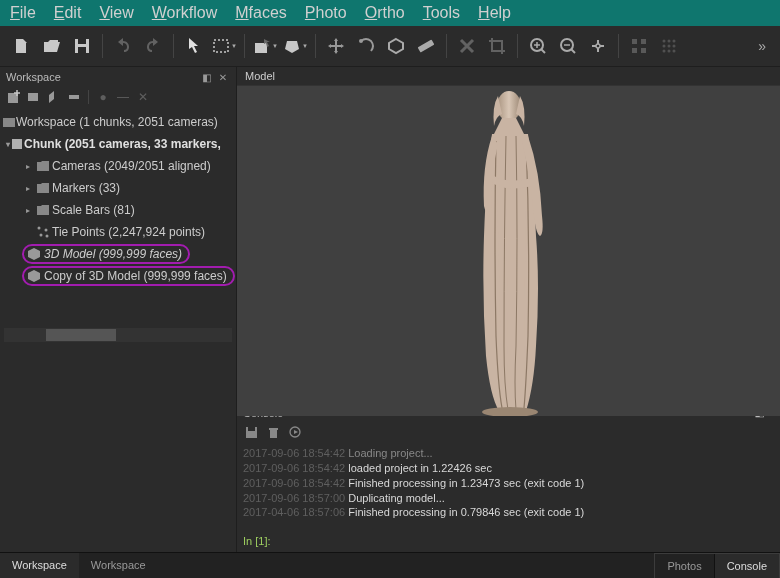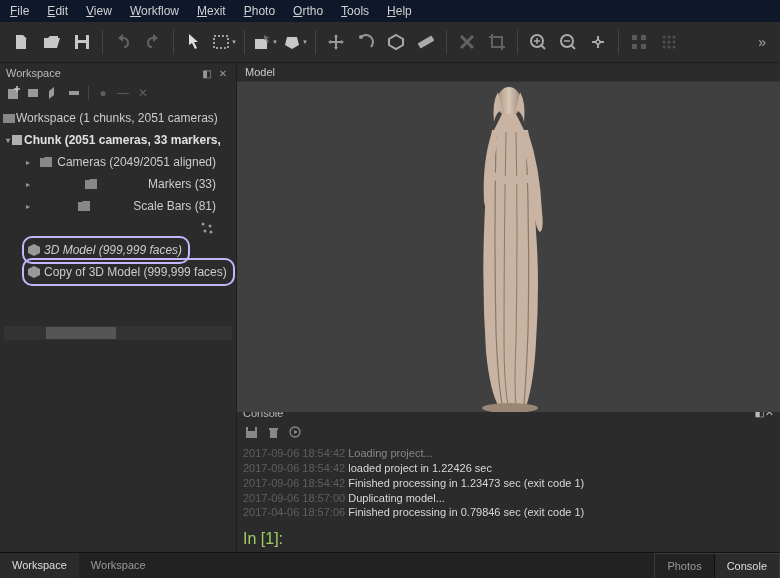--- a/index.html
+++ b/index.html
@@ -1,18 +1,18 @@
 <!DOCTYPE html>
 <html><head>
 <meta charset="utf-8">
 <style>
   * { margin: 0; padding: 0; box-sizing: border-box; font-family: "Segoe UI", Arial, sans-serif; }
   body { background: #2b2b2b; color: #d0d0d0; font-size: 12px; width: 780px; height: 578px; overflow: hidden; display: flex; flex-direction: column; }
   
-  .menubar { display: flex; gap: 18px; padding: 4px 10px; background: #0f172a; font-size: 12px; }
+  .menubar { display: flex; gap: 18px; padding: 4px 10px; background: #0f766e; font-size: 16px; }
   .menubar span { cursor: default; }
   .menubar span u { text-decoration: underline; }
   
   .toolbar { display: flex; align-items: center; gap: 2px; padding: 6px 8px; background: #2b2b2b; border-bottom: 1px solid #1e1e1e; }
   .toolbar .tb-btn { width: 28px; height: 28px; display: flex; align-items: center; justify-content: center; color: #b0b0b0; }
   .toolbar .sep { width: 1px; height: 24px; background: #444; margin: 0 4px; }
   .toolbar svg { display:block; }
   .toolbar .dd::after { content: '▾'; font-size: 7px; margin-left: 2px; color: #aaa; }
   .toolbar .overflow { margin-left: auto; font-size: 14px; padding: 0 6px; color: #aaa; }
   
@@ -21,26 +21,26 @@
   .workspace-panel { width: 237px; display: flex; flex-direction: column; background: #2b2b2b; border-right: 1px solid #1e1e1e; }
   .panel-title { display: flex; align-items: center; padding: 3px 6px; font-size: 11px; color: #bbb; }
   .panel-title .spacer { flex: 1; }
   .panel-title .ctrl-btn { width: 14px; height: 14px; display:flex; align-items:center; justify-content:center; margin-left:2px; color:#999; font-size:10px; }
   
   .ws-toolbar { display: flex; gap: 4px; padding: 2px 6px 6px; align-items:center; }
   .ws-toolbar .ico { width: 16px; height: 16px; display:flex; align-items:center; justify-content:center; color:#aaa; }
   .ws-toolbar .vsep { width:1px; height:14px; background:#444; margin:0 2px; }
   
   .tree { flex: 1; overflow: auto; font-size: 12px; color: #ccc; padding-bottom: 4px; }
-  .tree-row { display: flex; align-items: center; height: 22px; white-space: nowrap; padding-right:20px;justify-content:space-between; }
+  .tree-row { display: flex; align-items: center; height: 22px; white-space: nowrap; padding-right:20px; }
   .tree-row .arrow { width: 12px; text-align:center; font-size:8px; color:#999; }
   .tree-row .ico { width:18px; display:flex; align-items:center; justify-content:center; }
   .tree-row.bold { font-weight:bold; color:#e0e0e0; }
   .tree-row.italic { font-style: italic; }
-  .highlight-pill { border: 2px solid #c4b5fd; border-radius: 10px; padding: 0 6px 0 0; height: 28px; display:inline-flex; align-items:center; }
+  .highlight-pill { border: 2px solid #a21caf; border-radius: 10px; padding: 0 6px 0 0; height: 20px; display:inline-flex; align-items:center; }
   .indent-0 { padding-left: 2px; }
   .indent-1 { padding-left: 6px; }
   .indent-2 { padding-left: 22px; }
   
   .ws-scroll { height: 14px; background: #333; margin: 2px 4px 0; position:relative; }
   .ws-scroll .thumb { position:absolute; left:42px; top:1px; width:70px; height:12px; background:#555; }
   .ws-blank { flex:1; background:#2b2b2b; }
   
   .right-col { flex:1; display:flex; flex-direction:column; min-width:0; }
   
@@ -52,37 +52,37 @@
   
   .console-pane { height: 150px; display:flex; flex-direction:column; background:#2b2b2b; border-top:1px solid #1e1e1e; font-size:11px; }
   .console-title { display:flex; align-items:center; padding:3px 6px; color:#bbb; }
   .console-title .spacer { flex:1; }
   .console-toolbar { display:flex; gap:6px; padding:2px 6px 4px; color:#888; }
   .console-toolbar .cico { width:16px; height:16px; display:flex; align-items:center; justify-content:center; }
   .console-log { flex:1; font-family: "Consolas", "Menlo", monospace; font-size:11px; padding: 2px 6px; overflow:hidden; line-height:1.35; }
   .console-log .line { white-space:nowrap; }
   .console-log .ts { color: #5f5f5f; }
   .console-log .txt { color: #d8d8d8; }
-  .console-in { font-family:"Consolas","Menlo",monospace; font-size:16px; padding:4px 6px; color:#9ecf60; }
+  .console-in { font-family:"Consolas","Menlo",monospace; font-size:11px; padding:4px 6px; color:#9ecf60; }
   
   .statusbar { height: 26px; display:flex; align-items:stretch; background:#222; border-top:1px solid #111; }
   .status-tab { padding: 6px 12px; font-size:11px; color:#999; }
   .status-tab.active { background:#2b2b2b; color:#ddd; }
   .status-sep { width:1px; background:#111; }
   .status-group { display:flex; margin-left:4px; border:1px solid #3c3c3c; border-bottom:none; margin-top:16px; align-self:flex-end; }
 </style>
 </head>
 <body>
 
 <div class="menubar">
   <span><u>F</u><span>ile</span></span>
   <span><u>E</u><span>dit</span></span>
   <span><u>V</u><span>iew</span></span>
   <span><u>W</u><span>orkflow</span></span>
-  <span><u>M</u><span>exit</span></span>
+  <span><u>M</u><span>faces</span></span>
   <span><u>P</u><span>hoto</span></span>
   <span><u>O</u><span>rtho</span></span>
   <span><u>T</u><span>ools</span></span>
   <span><u>H</u><span>elp</span></span>
 </div>
 
 <div class="toolbar">
   <div class="tb-btn">
       <svg width="18" height="18">
         <rect x="3" y="2" width="10" height="14" fill="#c8c8c8"></rect>
@@ -299,20 +299,21 @@
       <div class="tree-row indent-2">
         <span class="arrow"></span>
         <span class="ico">
             <svg width="14" height="14">
               <circle cx="3" cy="3" r="1.5" fill="#999"></circle>
               <circle cx="10" cy="5" r="1.5" fill="#999"></circle>
               <circle cx="5" cy="10" r="1.5" fill="#999"></circle>
               <circle cx="11" cy="11" r="1.5" fill="#999"></circle>
             </svg>
           </span>
+        <span>Tie Points (2,247,924 points)</span>
       </div>
       <div class="tree-row indent-2 italic">
         <span class="highlight-pill">
           <span class="ico" style="width:20px">
               <svg width="14" height="14">
                 <path d="M7 1 L13 4 L13 10 L7 13 L1 10 L1 4 Z" fill="#999"></path>
               </svg>
             </span>
           <span>3D Model (999,999 faces)</span>
         </span>

